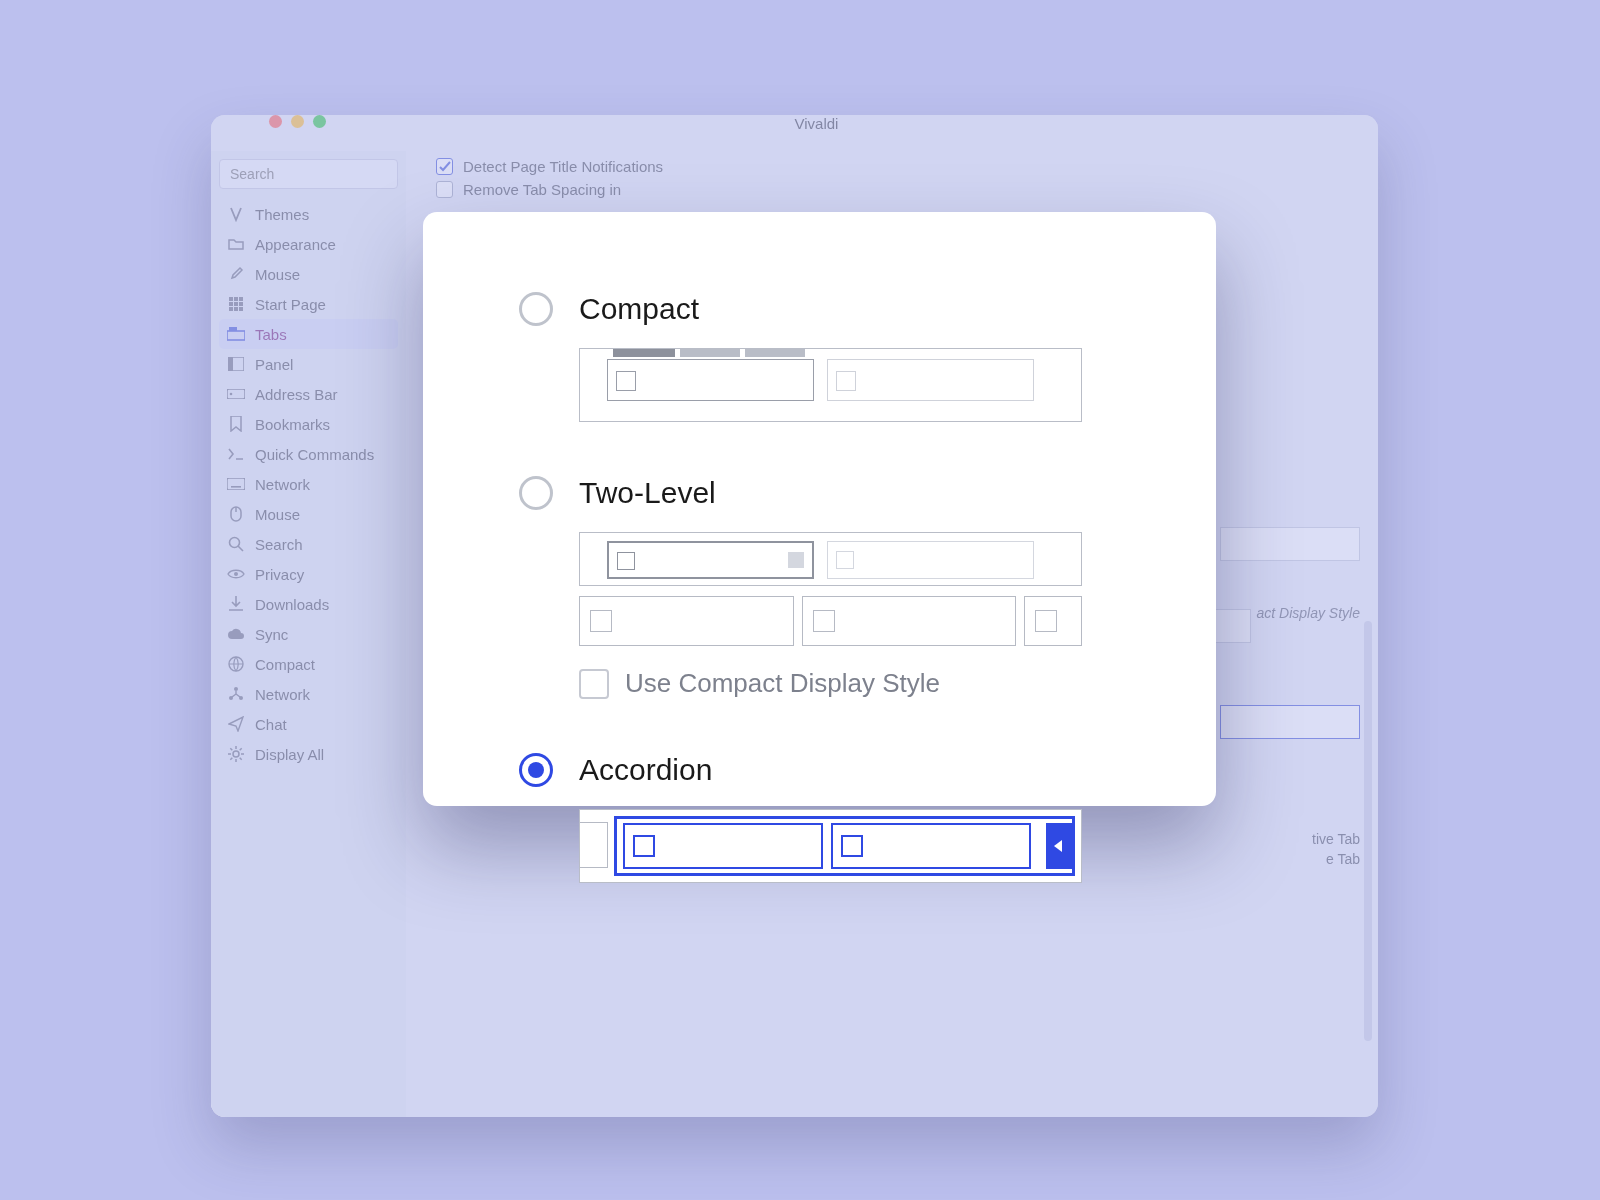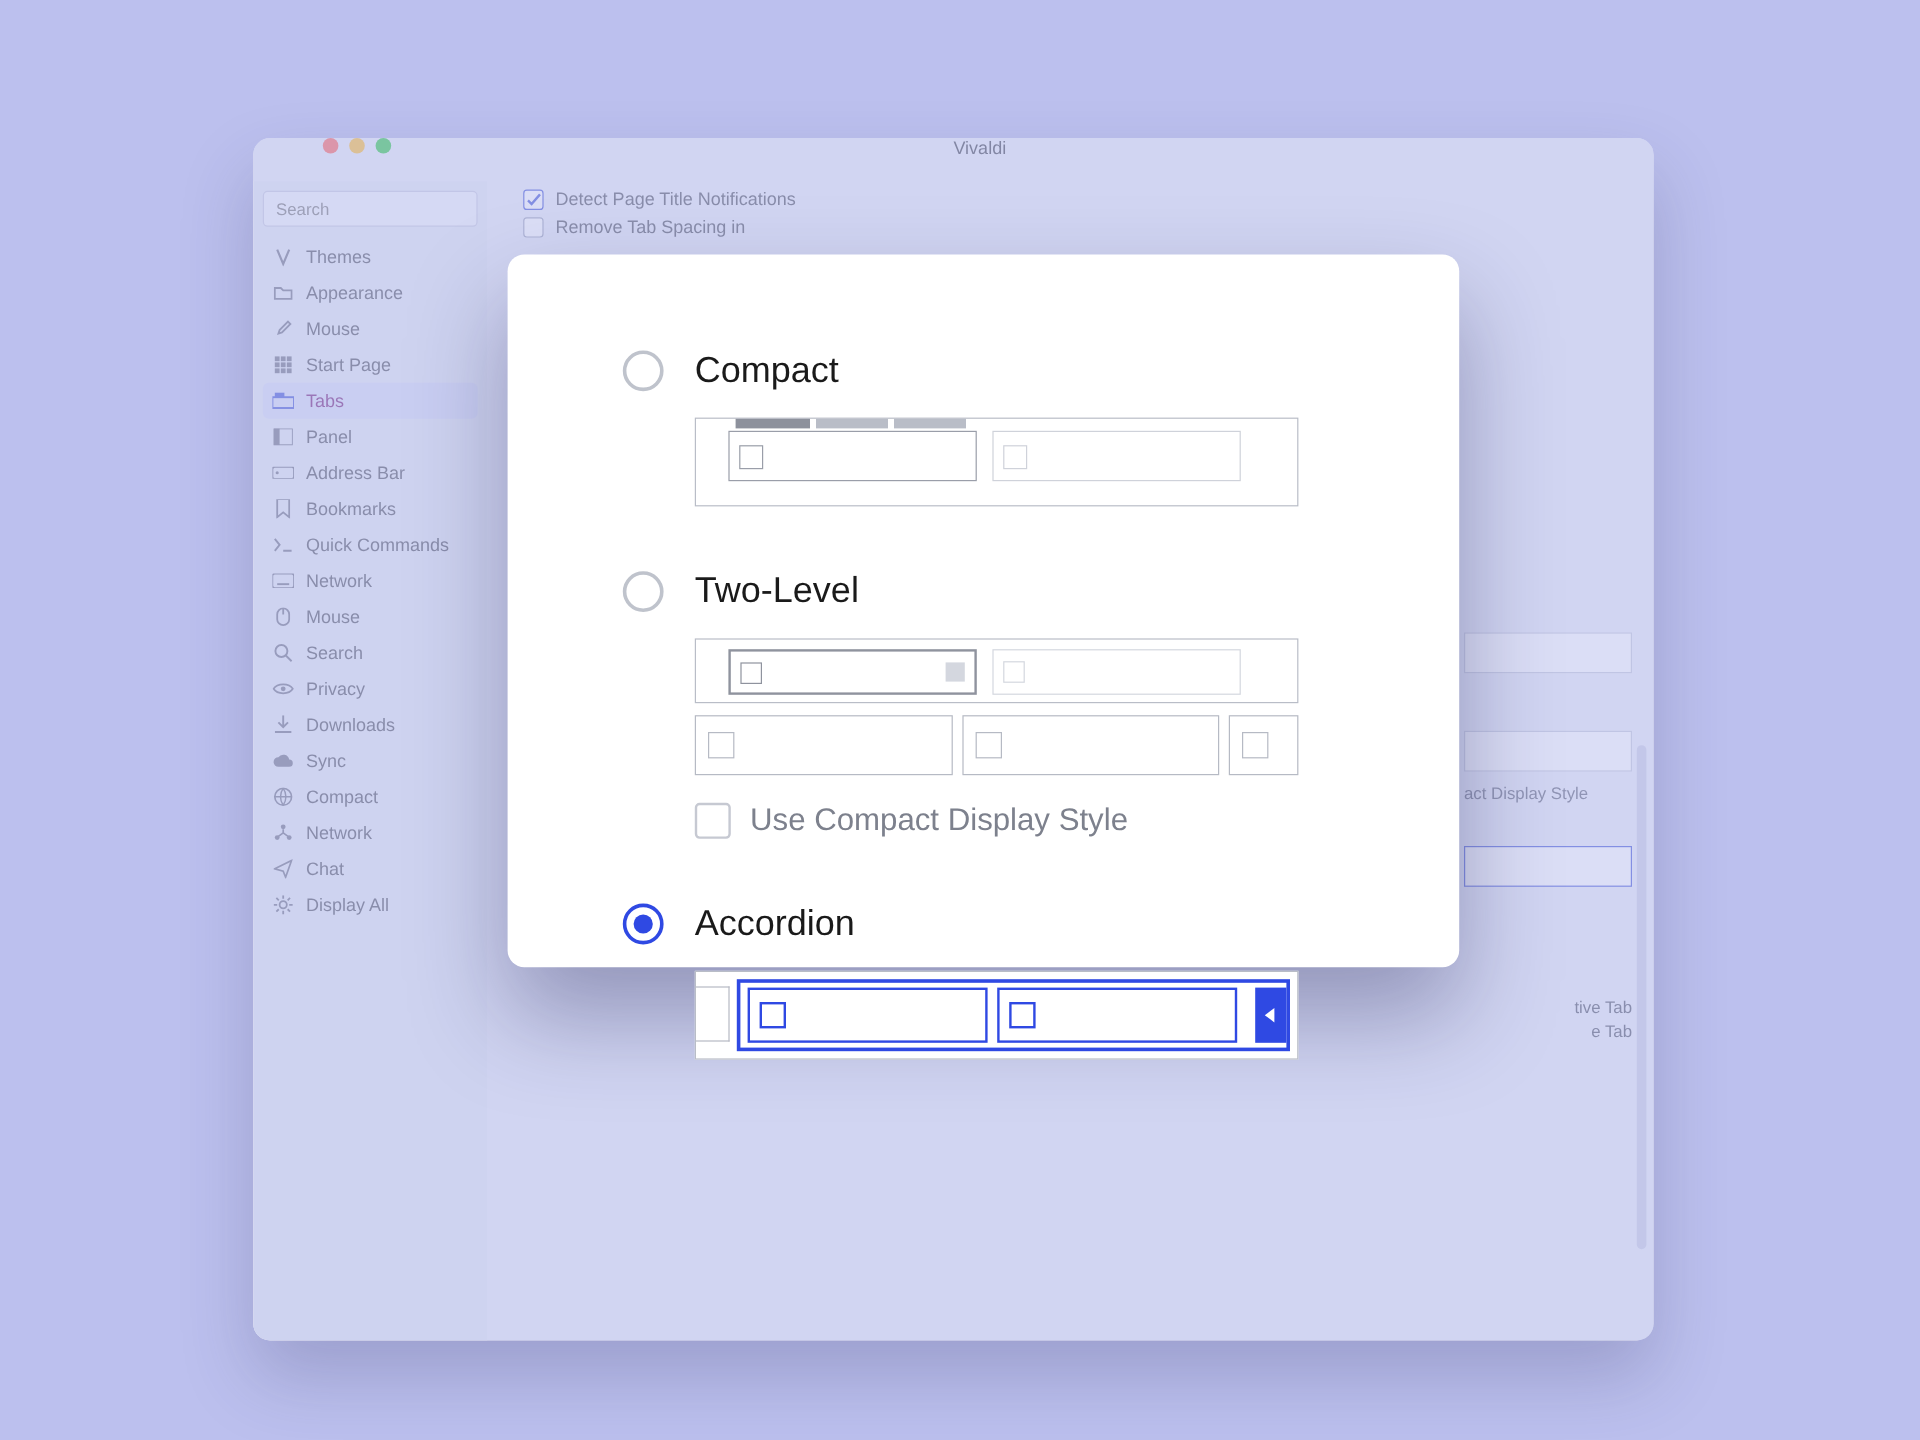--- a/index.html
+++ b/index.html
@@ -482,21 +482,21 @@
       <div class="chk-row">
         <span class="chk"></span>
         <span>Remove Tab Spacing in</span>
       </div>
 
       <div class="bg-option" style="right:18px; top:368px;">
         <div>
             <div class="bg-ill"></div>
           </div>
       </div>
-      <div class="bg-option" style="right:18px; top:450px; flex-direction:column; gap:6px;">
+      <div class="bg-option" style="right:18px; top:450px; flex-direction:row; gap:6px;font-style:italic;">
         <div class="bg-ill"></div>
         <div style="font-size:14px; color:#5a5e70; margin-top:4px;">act Display Style</div>
       </div>
       <div class="bg-option" style="right:18px; top:546px;">
         <div class="bg-ill accent"></div>
       </div>
       <div class="bg-option" style="right:18px; top:680px; flex-direction:column; gap:4px; align-items:flex-end;">
         <span style="font-size:14px;">tive Tab</span>
         <span style="font-size:14px;">e Tab</span>
       </div>

